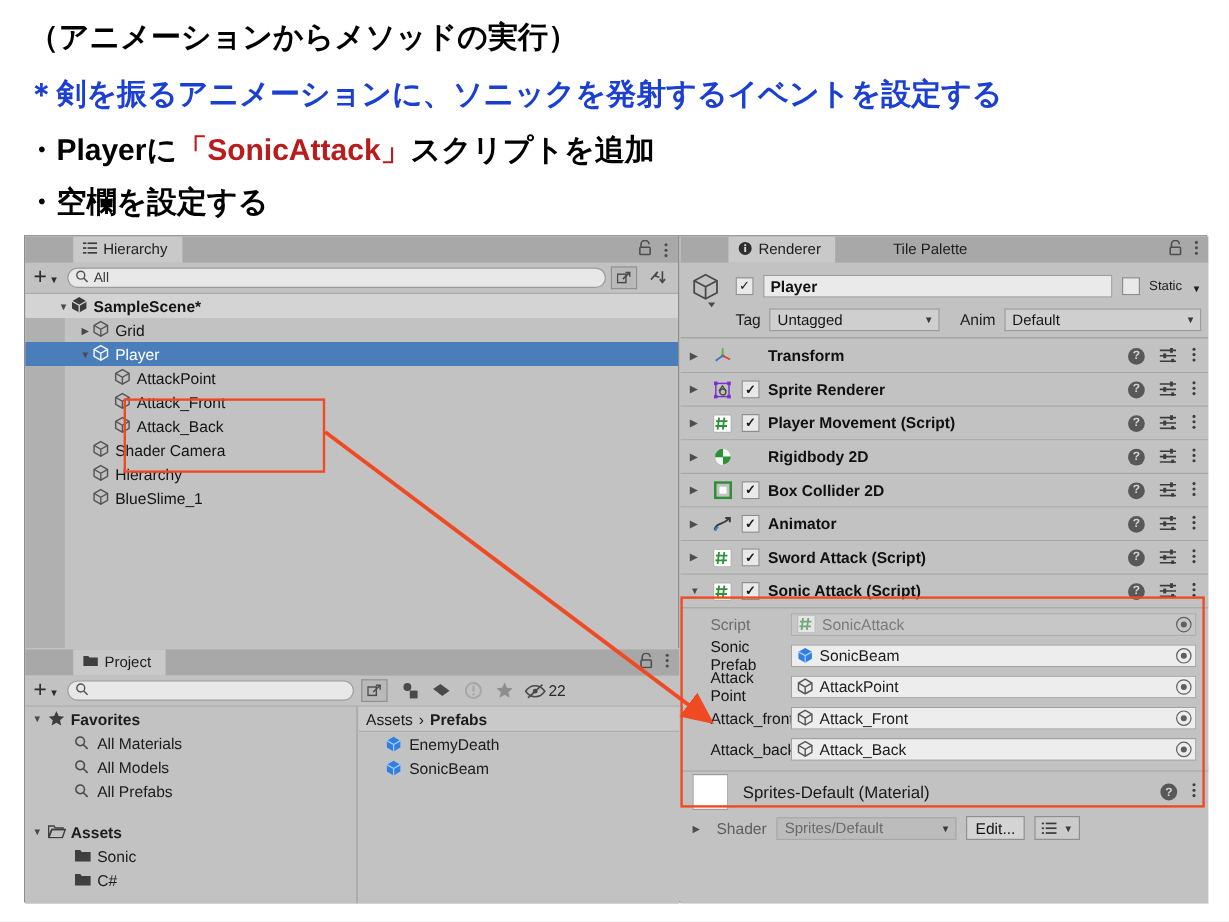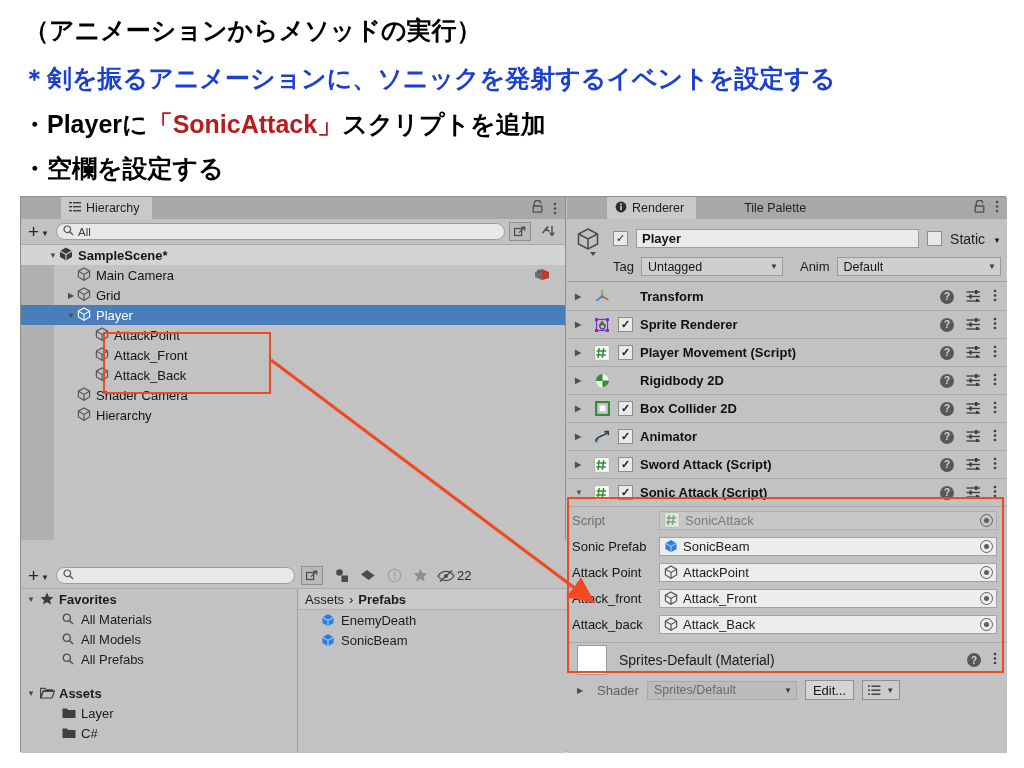--- a/index.html
+++ b/index.html
@@ -118,21 +118,21 @@
                background: #c2c2c2; border-bottom: 1px solid #9e9e9e; }
   .go-icon { position: absolute; left: 10px; top: 8px; }
   .nm-row { position: absolute; left: 46px; top: 10px; right: 6px;
             display: flex; align-items: center; gap: 8px; }
   .cbx { width: 15px; height: 15px; background: #e9e9e9; border: 1px solid #8d8d8d;
          display: flex; align-items: center; justify-content: center;
          font-size: 11px; color: #1a1a1a; }
   .namefield { flex: 1; height: 19px; background: #eaeaea; border: 1px solid #9b9b9b;
                display: flex; align-items: center; padding: 0 5px;
                font-weight: bold; font-size: 13px; color: #121212; }
-  .static-lbl { font-size: 14px; color: #1d1d1d; }
+  .static-lbl { font-size: 11px; color: #1d1d1d; }
   .tag-row { position: absolute; left: 46px; top: 38px; right: 6px;
              display: flex; align-items: center; gap: 7px; font-size: 13px; }
   .dd { height: 19px; background: #cfcfcf; border: 1px solid #9b9b9b;
         display: flex; align-items: center; padding: 0 4px 0 6px; font-size: 12.5px;
         color: #151515; }
   .dd .dcar { margin-left: auto; font-size: 8px; color: #3a3a3a; padding-left: 8px; }
 
   .comps { position: absolute; left: 0; right: 0; top: 86px; bottom: 0; }
   .comp {
     height: 28px; display: flex; align-items: center;
@@ -142,21 +142,21 @@
   .comp .tri { width: 11px; font-size: 8px; color: #4e4e4e; }
   .comp .cico { width: 18px; display: flex; align-items: center; justify-content: center; }
   .comp .right { margin-left: auto; display: flex; align-items: center; gap: 12px;
                  padding-right: 10px; color: #3d3d3d; font-weight: normal; }
   .qmark { width: 14px; height: 14px; border-radius: 50%; background: #585858;
            color: #d6d6d6; font-size: 10px; font-weight: bold;
            display: flex; align-items: center; justify-content: center; }
   .dots { font-size: 13px; letter-spacing: 0; line-height: 8px; color: #3d3d3d; }
 
   .prop { height: 26px; display: flex; align-items: center; font-size: 13px; }
-  .prop .plabel { width: 92px; padding-left: 5px; color: #161616; }
+  .prop .plabel { width: 92px; padding-left: 25px; color: #161616; }
   .prop.dim .plabel { color: #6d6d6d; }
   .objfield {
     flex: 1; margin-right: 10px; height: 19px; background: #ededed;
     border: 1px solid #a2a2a2; display: flex; align-items: center;
     padding: 0 4px; gap: 5px; position: relative;
   }
   .prop.dim .objfield { background: #c7c7c7; border-color: #aeaeae; color: #7b7b7b; }
   .objfield .pick {
     position: absolute; right: 3px; width: 13px; height: 13px; border-radius: 50%;
     border: 1.6px solid #5f5f5f; display: flex; align-items: center; justify-content: center;
@@ -266,34 +266,20 @@
               <span style="width:26px;display:inline-block;"></span>
               <span class="arrow-d">▼</span>
               <span class="cube"><svg width="14" height="14" viewBox="0 0 14 14">
                   <path d="M7 0.6 L13 4 L13 10 L7 13.4 L1 10 L1 4 Z" fill="#3a3a3a"></path>
                   <path d="M1 4 L7 7.4 L13 4 M7 7.4 L7 13.4" fill="none" stroke="#d6d6d6" stroke-width="1.1"></path>
                 </svg></span>
               <span class="lbl">SampleScene*</span>
             </div>
             <div class="hrow">
               <span style="width:44px;display:inline-block;"></span>
-              <span class="arrow-none"></span>
-              <span class="cube"><svg width="14" height="14" viewBox="0 0 14 14">
-                  <path d="M7 1 L12.6 4.2 L12.6 10 L7 13.2 L1.4 10 L1.4 4.2 Z" fill="none" stroke="#565656" stroke-width="1.2"></path>
-                  <path d="M1.4 4.2 L7 7.4 L12.6 4.2 M7 7.4 L7 13.2" fill="none" stroke="#565656" stroke-width="1.2"></path>
-                </svg></span>
-              <span class="lbl">Main Camera</span>
-              <span class="cam-badge"><svg width="18" height="16" viewBox="0 0 18 16">
-                  <path d="M2 5 L9 2 L9 13 L2 10z" fill="#6d6d6d"></path>
-                  <path d="M9 2 L16 5 L16 11 L9 13z" fill="#c0392b"></path>
-                  <circle cx="6" cy="4" r="1.6" fill="#5a5a5a"></circle>
-                </svg></span>
-            </div>
-            <div class="hrow">
-              <span style="width:44px;display:inline-block;"></span>
               <span class="arrow-r">▶</span>
               <span class="cube"><svg width="14" height="14" viewBox="0 0 14 14">
                   <path d="M7 1 L12.6 4.2 L12.6 10 L7 13.2 L1.4 10 L1.4 4.2 Z" fill="none" stroke="#565656" stroke-width="1.2"></path>
                   <path d="M1.4 4.2 L7 7.4 L12.6 4.2 M7 7.4 L7 13.2" fill="none" stroke="#565656" stroke-width="1.2"></path>
                 </svg></span>
               <span class="lbl">Grid</span>
             </div>
             <div class="hrow sel">
               <span style="width:44px;display:inline-block;"></span>
               <span class="arrow-d">▼</span>
@@ -341,25 +327,61 @@
             </div>
             <div class="hrow">
               <span style="width:44px;display:inline-block;"></span>
               <span class="arrow-none"></span>
               <span class="cube"><svg width="14" height="14" viewBox="0 0 14 14">
                   <path d="M7 1 L12.6 4.2 L12.6 10 L7 13.2 L1.4 10 L1.4 4.2 Z" fill="none" stroke="#565656" stroke-width="1.2"></path>
                   <path d="M1.4 4.2 L7 7.4 L12.6 4.2 M7 7.4 L7 13.2" fill="none" stroke="#565656" stroke-width="1.2"></path>
                 </svg></span>
               <span class="lbl">Hierarchy</span>
             </div>
+            <div class="hrow">
+              <span style="width:44px;display:inline-block;"></span>
+              <span class="arrow-none"></span>
+              <span class="cube"><svg width="14" height="14" viewBox="0 0 14 14">
+                  <path d="M7 1 L12.6 4.2 L12.6 10 L7 13.2 L1.4 10 L1.4 4.2 Z" fill="none" stroke="#565656" stroke-width="1.2"></path>
+                  <path d="M1.4 4.2 L7 7.4 L12.6 4.2 M7 7.4 L7 13.2" fill="none" stroke="#565656" stroke-width="1.2"></path>
+                </svg></span>
+              <span class="lbl">BlueSlime_1</span>
+            </div>
           </div>
       </div>
     </div>
 
     <div class="panel" id="project">
+      <div class="tabbar">
+        <div class="tab active">
+          <span>
+            <svg width="13" height="11" viewBox="0 0 13 11">
+                <path d="M0.5 1.6h4l1.2 1.4h6.8v7H0.5z" fill="#3f3f3f"></path>
+              </svg>
+          </span>
+          <span>Project</span>
+        </div>
+        <div class="tabbar-right">
+          <span>
+            <svg width="11" height="13" viewBox="0 0 11 13">
+                <path d="M2.2 6V3.6a3.3 3.3 0 0 1 6.6 0" fill="none" stroke="#4d4d4d" stroke-width="1.3"></path>
+                <rect x="1.2" y="6" width="8.6" height="6.2" rx="0.8" fill="none" stroke="#4d4d4d" stroke-width="1.3"></rect>
+              </svg>
+          </span>
+          <span>
+            <svg width="4" height="13" viewBox="0 0 4 13">
+                <g fill="#4d4d4d">
+                  <circle cx="2" cy="2" r="1.3"></circle>
+                  <circle cx="2" cy="6.5" r="1.3"></circle>
+                  <circle cx="2" cy="11" r="1.3"></circle>
+                </g>
+              </svg>
+          </span>
+        </div>
+      </div>
 
       <div class="toolbar" style="width:278px;">
         <div class="plusbtn">
           <span>+</span>
           <span class="caret-sm">▼</span>
         </div>
         <div class="searchbox">
           <span>
             <svg width="11" height="11" viewBox="0 0 11 11">
                 <circle cx="4.3" cy="4.3" r="3.3" fill="none" stroke="#555" stroke-width="1.2"></circle>
@@ -468,21 +490,21 @@
               <span>Assets</span>
             </div>
             <div class="prow">
               <span style="width:28px;display:inline-block;"></span>
               <span style="width:13px;"></span>
               <span style="width:19px;display:flex;align-items:center;">
                 <svg width="14" height="12" viewBox="0 0 14 12">
                   <path d="M0.5 1.4h4.4l1.2 1.5h7.4v8H0.5z" fill="#3f3f3f"></path>
                 </svg>
               </span>
-              <span>Layer</span>
+              <span>Sonic</span>
             </div>
             <div class="prow">
               <span style="width:28px;display:inline-block;"></span>
               <span style="width:13px;"></span>
               <span style="width:19px;display:flex;align-items:center;">
                 <svg width="14" height="12" viewBox="0 0 14 12">
                   <path d="M0.5 1.4h4.4l1.2 1.5h7.4v8H0.5z" fill="#3f3f3f"></path>
                 </svg>
               </span>
               <span>C#</span>

